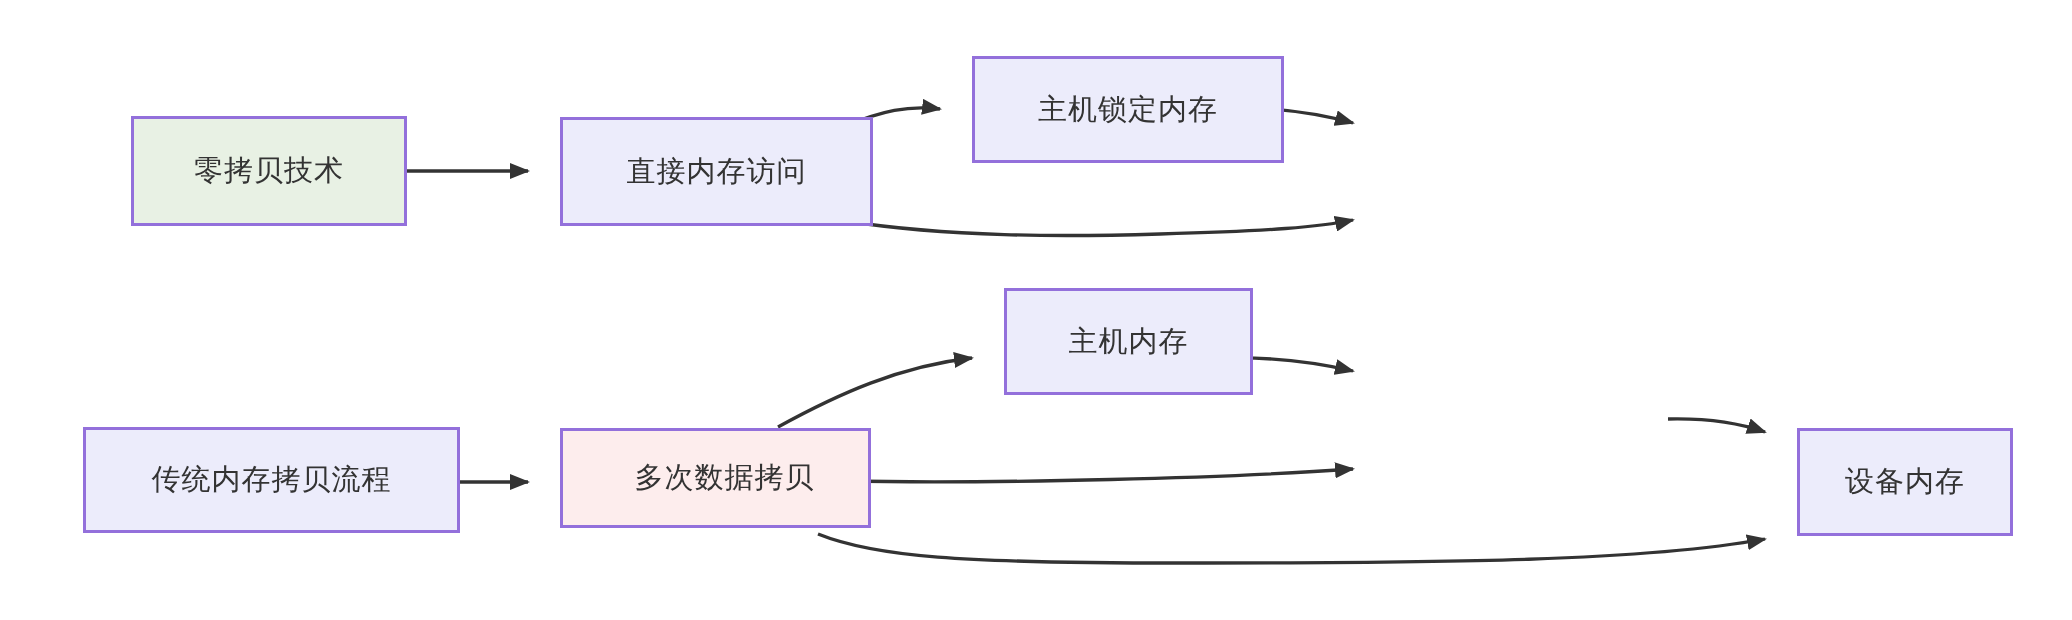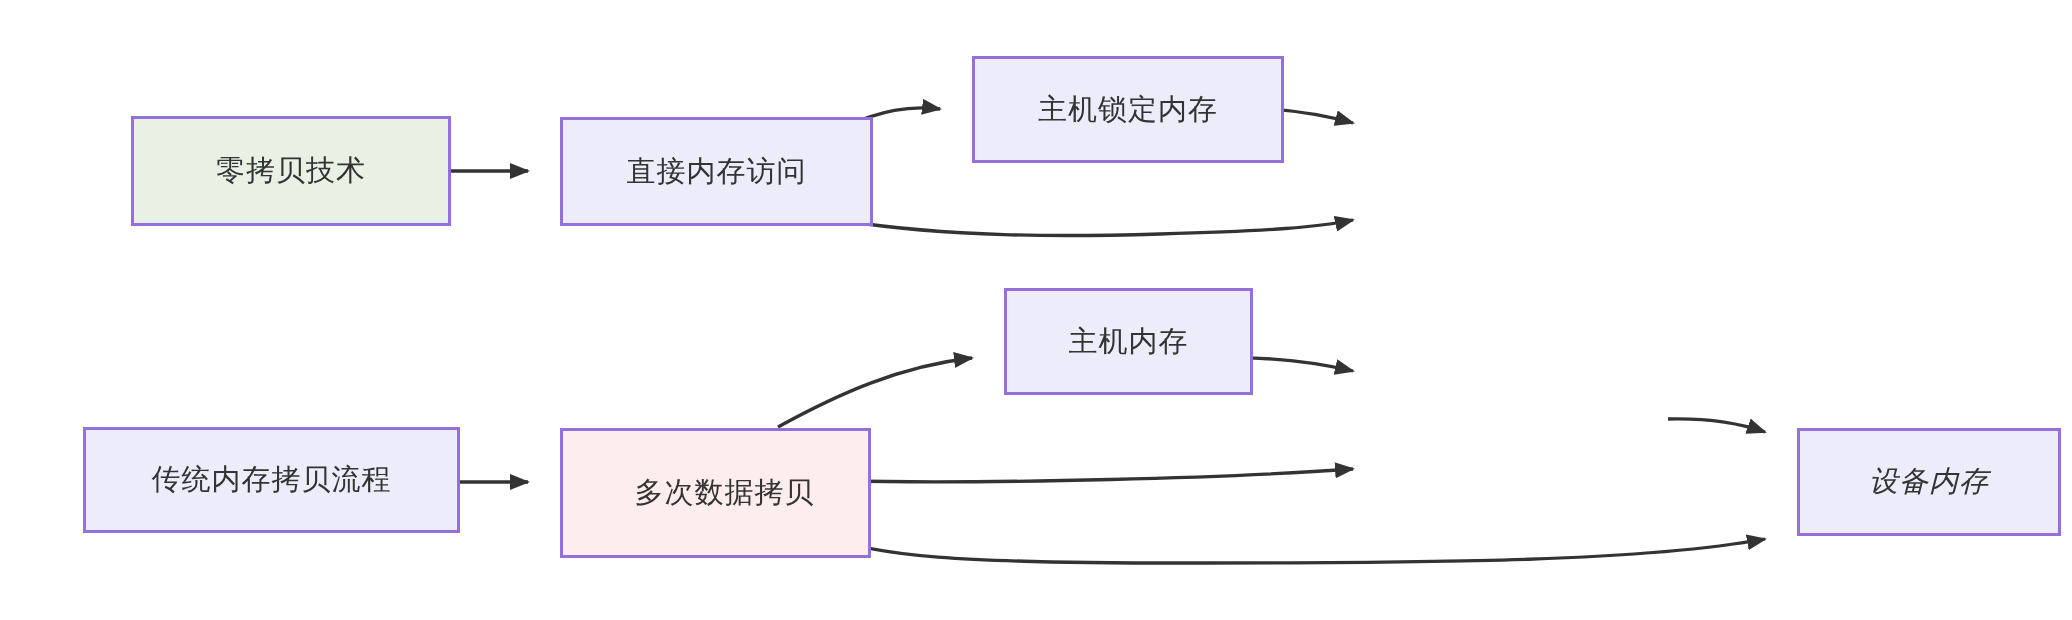--- a/index.html
+++ b/index.html
@@ -20,29 +20,29 @@
     font-size:29px;
     display:flex;align-items:center;justify-content:center;
     text-align:center;
     letter-spacing:1px;
     margin-left:28px;
   }
   .node.green{background:#e8f1e4;}
   .node.pink{background:#fdeded;}
   .node.lavender{background:#ececfb;}
   
-  #n-zero-copy    {left:103px; top:116px; width:320px; height:110px;}
+  #n-zero-copy    {left:103px; top:116px; width:276px; height:110px;}
   #n-dma          {left:532px; top:117px; width:313px; height:109px;}
   #n-pinned       {left:944px; top:56px;  width:312px; height:107px;}
   #n-devdirect    {left:1357px;top:117px; width:313px; height:109px;}
   #n-traditional  {left:55px;  top:427px; width:377px; height:106px;}
-  #n-multicopy    {left:532px; top:428px; width:311px; height:130px;padding-left:18px;}
+  #n-multicopy    {left:532px; top:428px; width:311px; height:100px;padding-left:18px;}
   #n-hostmem      {left:976px; top:288px; width:249px; height:107px;}
   #n-devvisible   {left:1357px;top:365px; width:311px; height:109px;}
-  #n-devmem       {left:1769px;top:428px; width:264px; height:108px;font-style:italic;}
+  #n-devmem       {left:1769px;top:428px; width:216px; height:108px;}
   .edge{fill:none;stroke:#333333;stroke-width:3.3px;}
 </style>
 </head>
 <body>
 
 <div id="canvas">
 
   <svg id="edges" viewBox="0 0 2072 620" xmlns="http://www.w3.org/2000/svg">
     <defs>
       <marker id="arrow" markerUnits="userSpaceOnUse" markerWidth="20" markerHeight="16" refX="18" refY="8" orient="auto">

